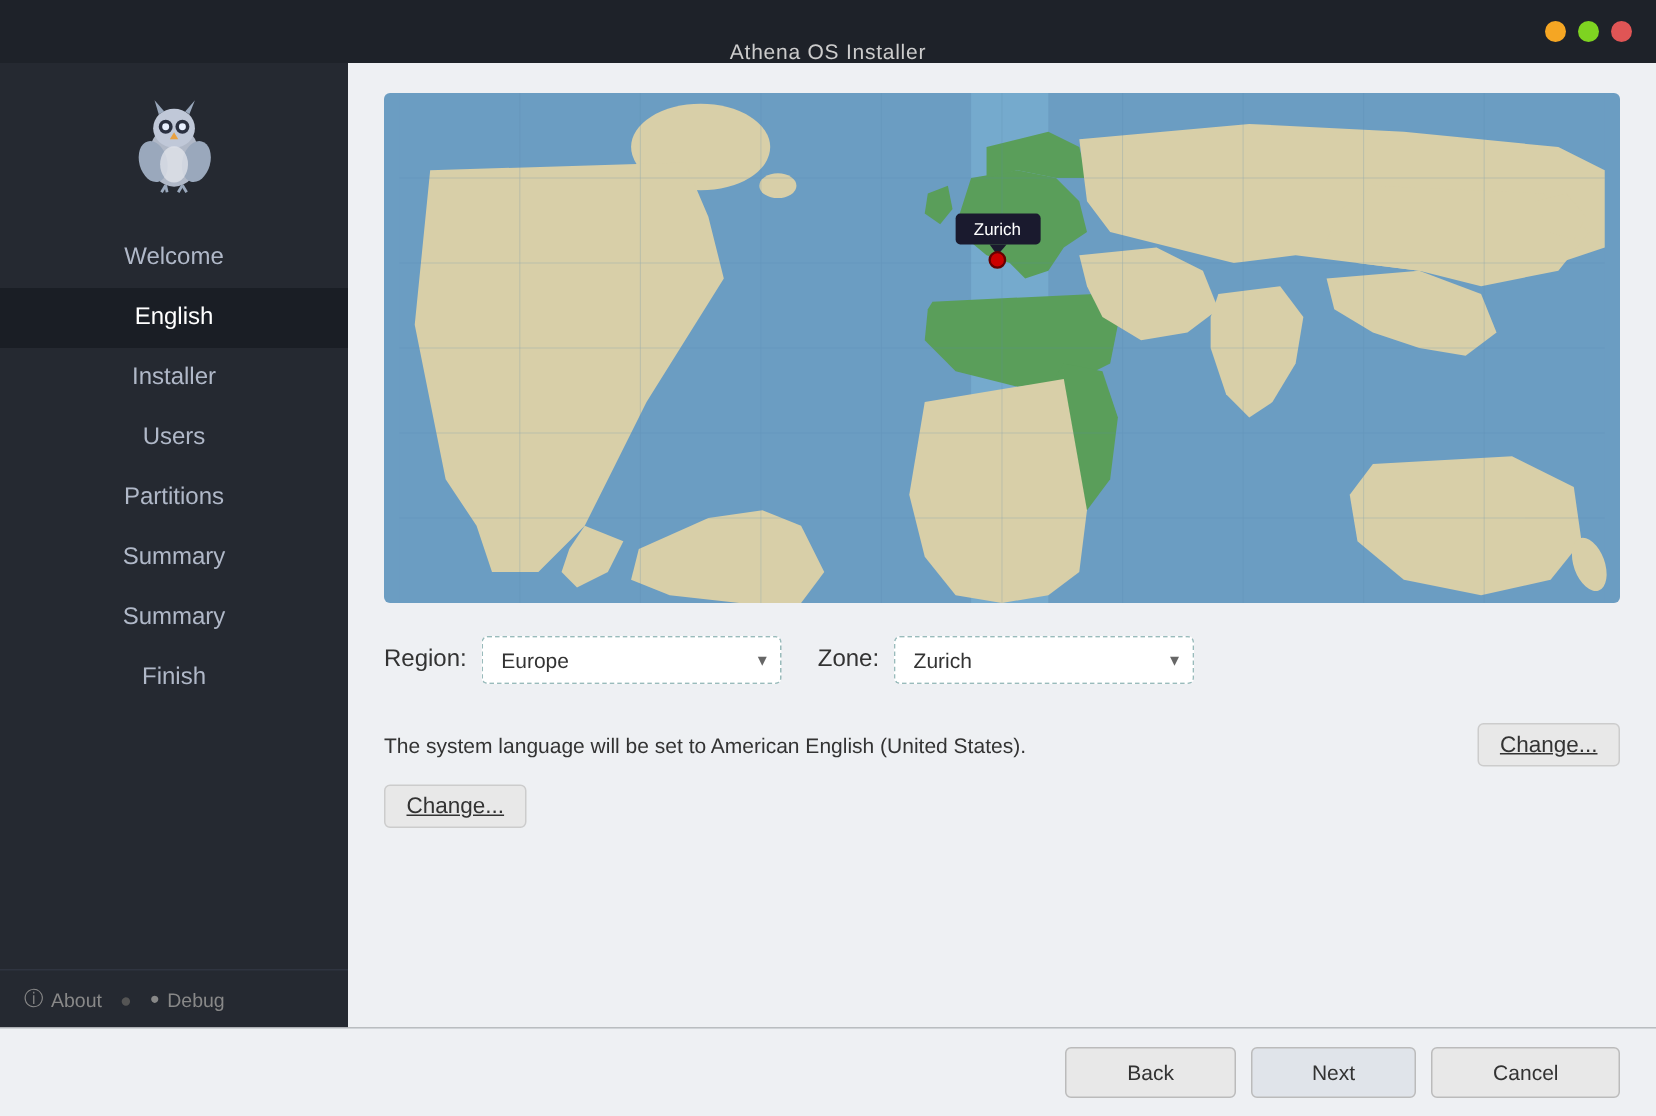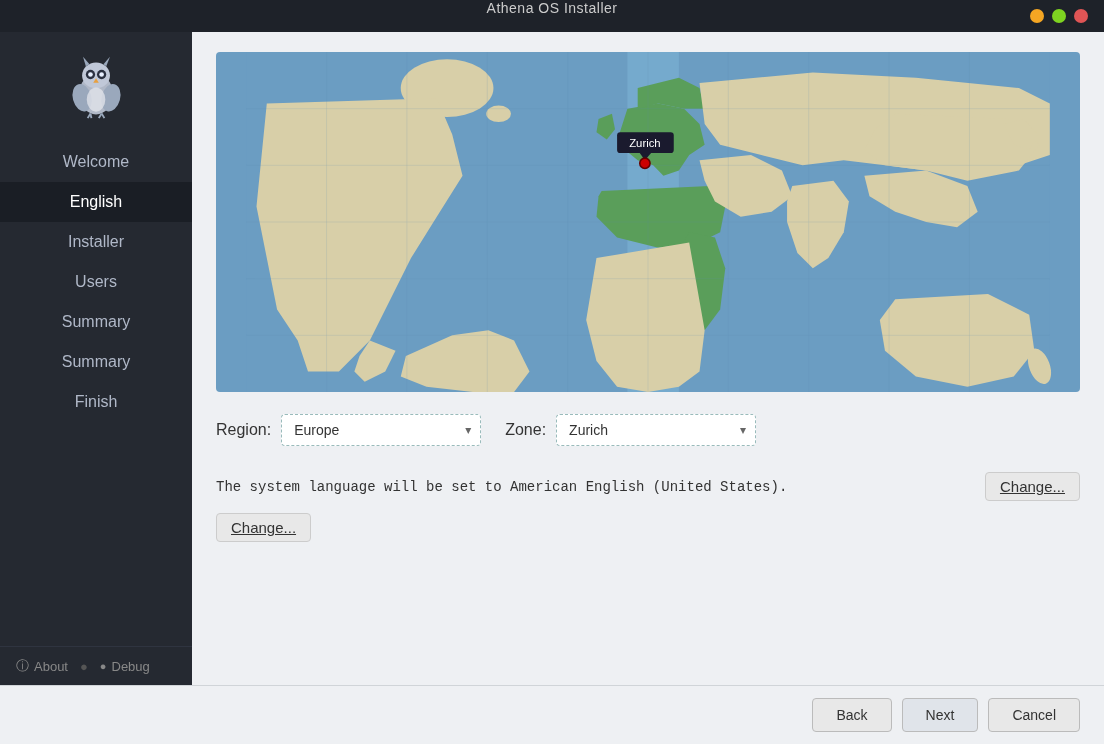--- a/index.html
+++ b/index.html
@@ -9,23 +9,23 @@
       background: #2d2d2d;
       font-family: 'Segoe UI', sans-serif;
       overflow: hidden;
       display: flex;
       flex-direction: column;
     }
 
     
     .titlebar {
       background: #1e2229;
-      height: 32px;
-      display: flex;
-      align-items: flex-start;
+      height: 42px;
+      display: flex;
+      align-items: flex-end;
       justify-content: center;
       position: relative;
       flex-shrink: 0;
     }
     .titlebar-title {
       color: #cccccc;
       font-size: 14px;
       letter-spacing: 0.5px;
     }
     .window-controls {
@@ -49,21 +49,21 @@
 
     
     .main-layout {
       display: flex;
       flex: 1;
       overflow: hidden;
     }
 
     
     .sidebar {
-      width: 192px;
+      width: 232px;
       background: #252931;
       display: flex;
       flex-direction: column;
       align-items: center;
       padding-top: 20px;
       flex-shrink: 0;
     }
     .sidebar-logo {
       width: 60px;
       height: 70px;
@@ -192,21 +192,20 @@
       gap: 12px;
     }
     .lang-row {
       display: flex;
       align-items: center;
       justify-content: space-between;
     }
     .lang-text {
       color: #333;
       font-size: 14px;
-      font-family: Liberation Mono, monospace;
     }
     .change-btn {
       background: #e8e8e8;
       border: 1px solid #ccc;
       border-radius: 4px;
       padding: 5px 14px;
       font-size: 15px;
       color: #333;
       cursor: pointer;
     }
@@ -218,21 +217,21 @@
     .footer-bar {
       background: #eef0f3;
       padding: 12px 24px;
       display: flex;
       justify-content: flex-end;
       gap: 10px;
       border-top: 1px solid #d0d4d8;
       flex-shrink: 0;
     }
     .footer-btn {
-      padding: 8px 23px;
+      padding: 8px 40px;
       font-size: 14px;
       border-radius: 4px;
       cursor: pointer;
       border: 1px solid #bbb;
       background: #e8e8e8;
       color: #333;
     }
     .footer-btn.primary {
       background: #e0e4ea;
     }
@@ -287,20 +286,23 @@
         <span>Welcome</span>
       </div>
       <div class="sidebar-item active">
         <span>English</span>
       </div>
       <div class="sidebar-item">
         <span>Installer</span>
       </div>
       <div class="sidebar-item">
         <span>Users</span>
+      </div>
+      <div class="sidebar-item">
+        <span>Partitions</span>
       </div>
       <div class="sidebar-item">
         <span>Summary</span>
       </div>
       <div class="sidebar-item">
         <span>Summary</span>
       </div>
       <div class="sidebar-item">
         <span>Finish</span>
       </div>

